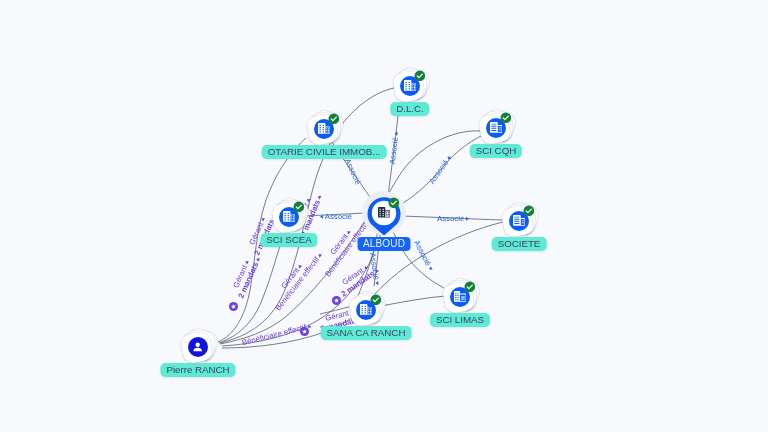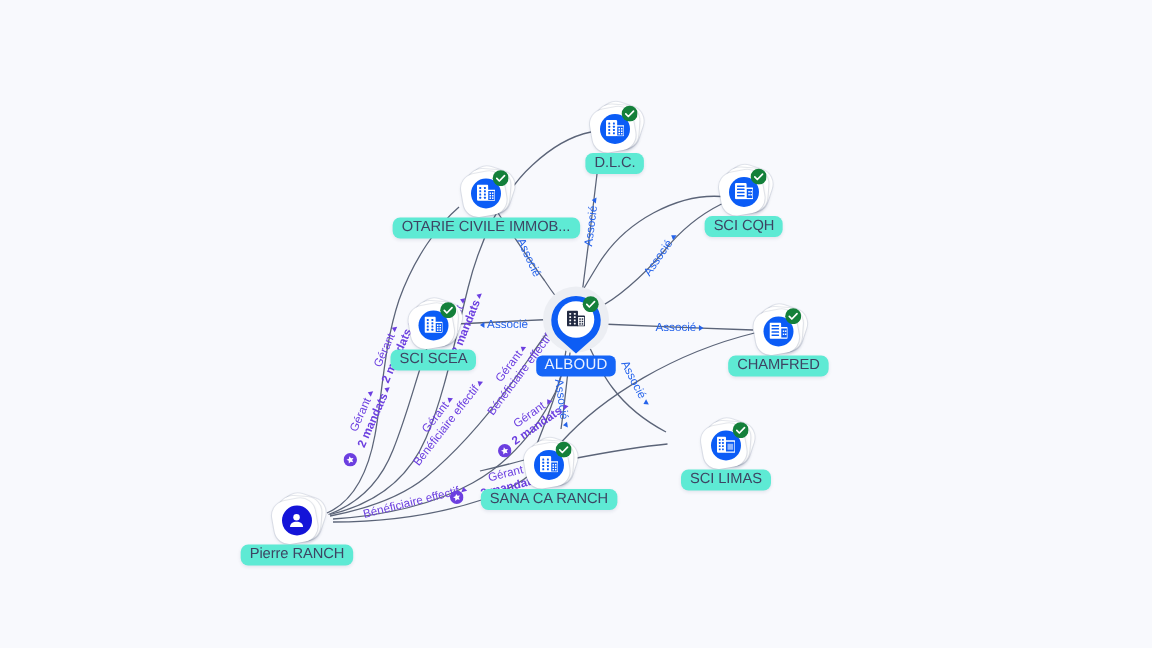--- a/index.html
+++ b/index.html
@@ -366,23 +366,23 @@
               <rect x="20.0" y="14.2" width="1.9" height="1.9"></rect>
             </g>
           </svg>
         </div>
         <div class="badge">
           <svg viewBox="0 0 24 24" width="11.6" height="11.6">
             <circle cx="12" cy="12" r="11" fill="#14803a"></circle>
             <path d="M6.6 12.3l3.5 3.6 7.2-7.5" fill="none" stroke="#fff" stroke-width="2.3" stroke-linecap="round" stroke-linejoin="round"></path>
           </svg>
         </div>
-        <div class="nlabel">CHAMFRED</div>
-      </div>
-      <div class="node card-node" style="left:467px;top:279px;">
+        <div class="nlabel">SOCIETE</div>
+      </div>
+      <div class="node card-node" style="left:443px;top:279px;">
         <div class="card c3"></div>
         <div class="card c2"></div>
         <div class="card c1"></div>
         <div class="circ" style="background:#0b5cf6">
           <svg viewBox="0 0 24 20.8" width="12.4" height="10.8">
             <path d="M0 1.6a1.6 1.6 0 0 1 1.6-1.6h8.4a1.6 1.6 0 0 1 1.6 1.6v17.6a1.6 1.6 0 0 1-1.6 1.6H1.6A1.6 1.6 0 0 1 0 19.2z" fill="#fff"></path>
             <path d="M10 6.4a1.6 1.6 0 0 1 1.6-1.6h10.8A1.6 1.6 0 0 1 24 6.4v12.8a1.6 1.6 0 0 1-1.6 1.6H11.6A1.6 1.6 0 0 1 10 19.2z" fill="#fff"></path>
             <g fill="#0b5cf6">
               <rect x="2.4" y="3.1" width="2.3" height="2.3" rx=".5"></rect>
               <rect x="6.5" y="3.1" width="2.3" height="2.3" rx=".5"></rect>

